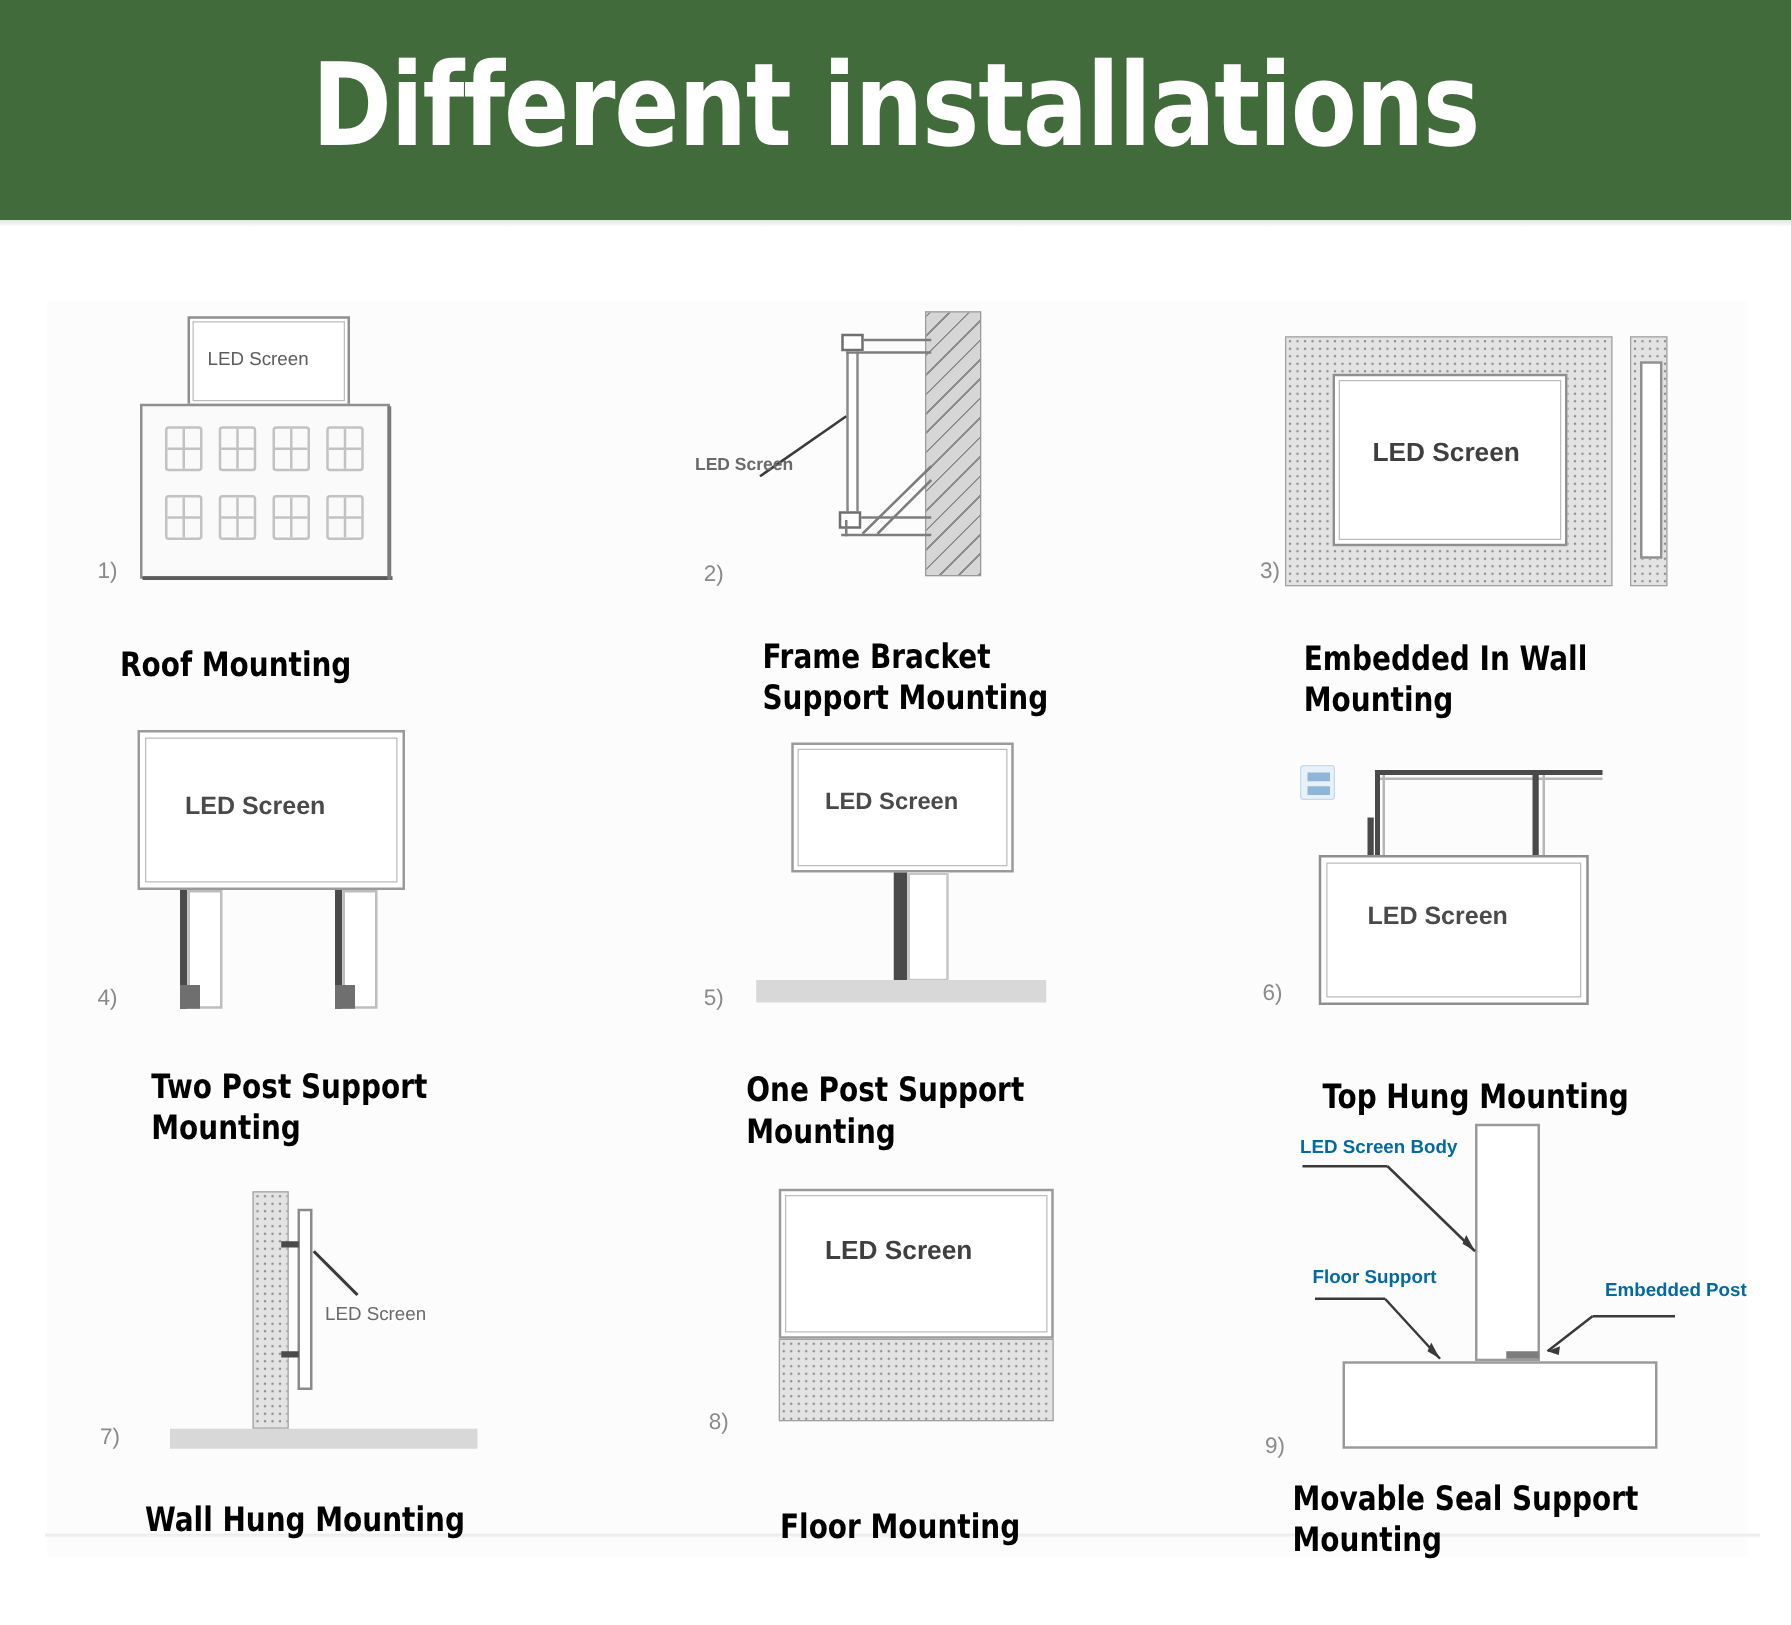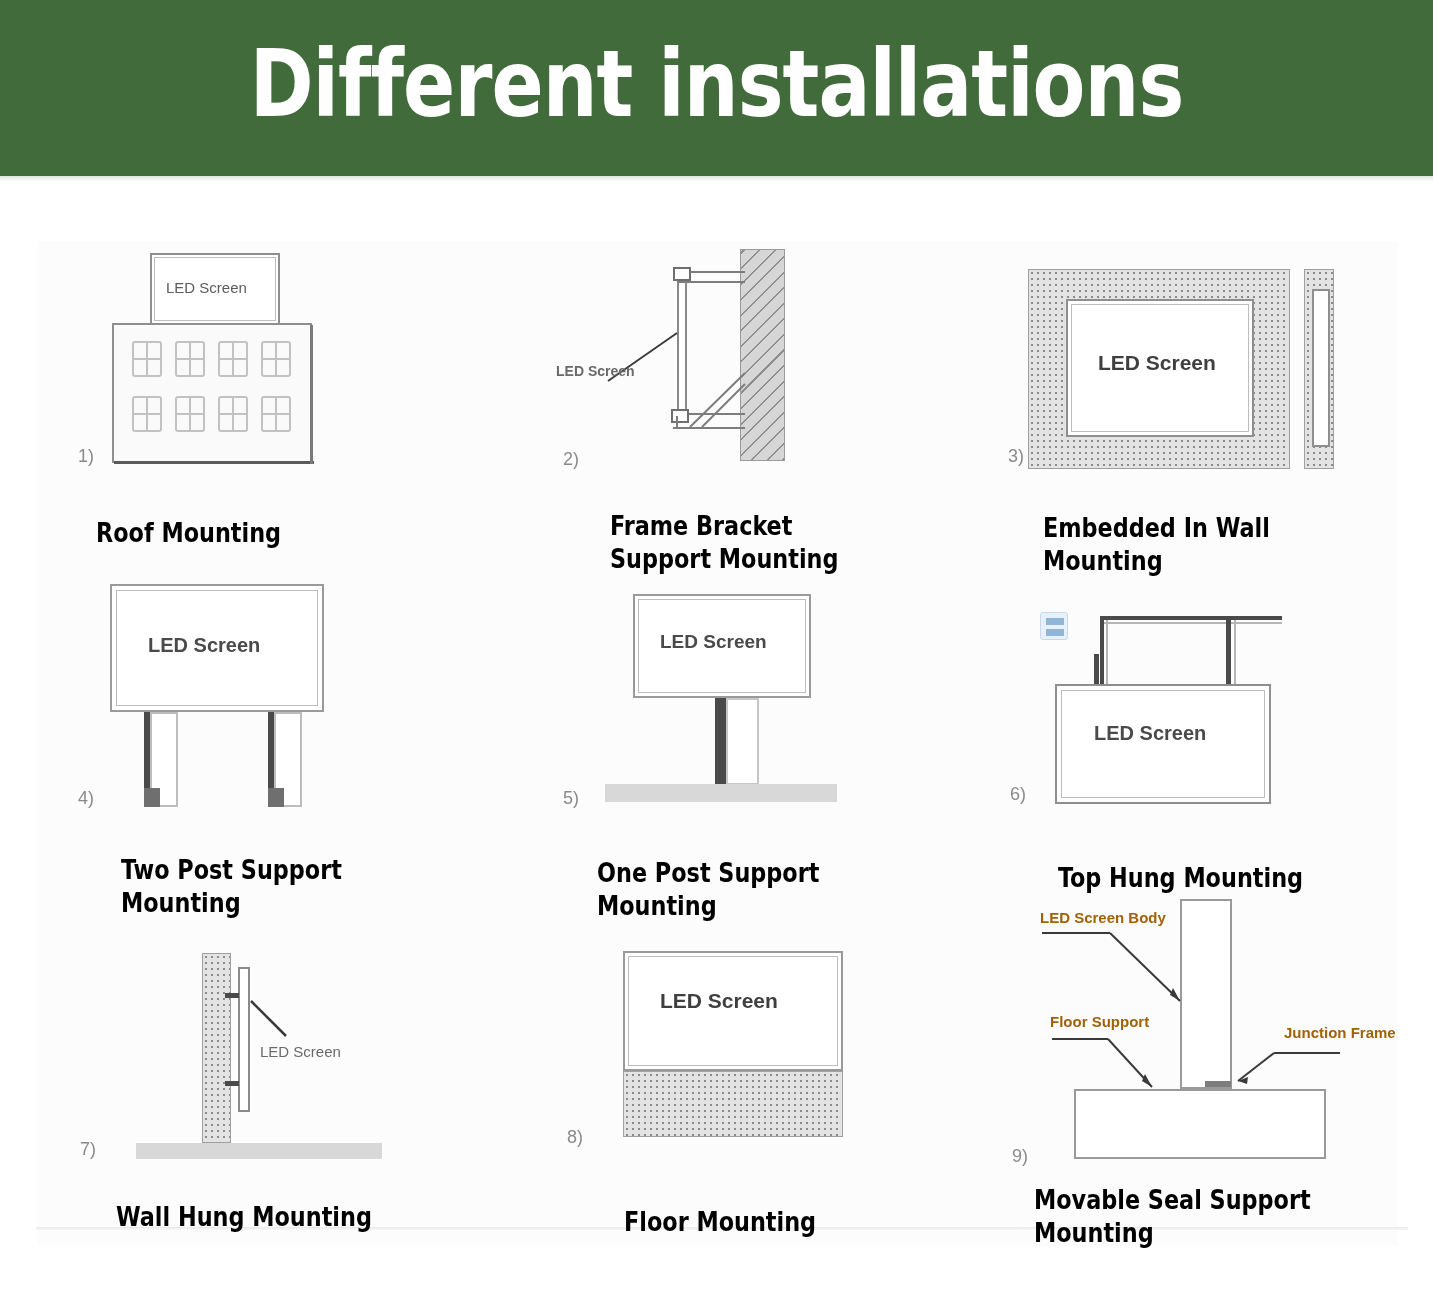--- a/index.html
+++ b/index.html
@@ -153,21 +153,21 @@
     background: #d8d8d8;
   }
   .thinline {
     position: absolute;
     background: #7d7d7d;
   }
   .lead-label {
     position: absolute;
     font-family: "Liberation Sans", sans-serif;
     font-weight: bold;
-    color: #a16207;
+    color: #0369a1;
     white-space: nowrap;
   }
   .window {
     position: absolute;
     border: 2px solid #c2c2c2;
     border-radius: 3px;
     box-sizing: border-box;
   }
   .window::before {
     content: "";
@@ -401,20 +401,20 @@
         <line x1="52" y1="148" x2="108" y2="148" stroke="#3a3a3a" stroke-width="2"></line>
         <line x1="108" y1="148" x2="152" y2="196" stroke="#3a3a3a" stroke-width="2"></line>
         <polygon points="152,196 142,190 145,183" fill="#3a3a3a"></polygon>
 
         <line x1="340" y1="162" x2="274" y2="162" stroke="#3a3a3a" stroke-width="2"></line>
         <line x1="274" y1="162" x2="238" y2="190" stroke="#3a3a3a" stroke-width="2"></line>
         <polygon points="238,190 248,186 247,193" fill="#3a3a3a"></polygon>
       </svg>
       <div class="lead-label" style="left:40px; top:18px; font-size:15px;">LED Screen Body</div>
       <div class="lead-label" style="left:50px; top:122px; font-size:15px;">Floor Support</div>
-      <div class="lead-label" style="left:284px; top:133px; font-size:15px;">Junction Frame</div>
+      <div class="lead-label" style="left:284px; top:133px; font-size:15px;">Embedded Post</div>
     </div>
     <div class="num" style="left:12px; top:255px;">9)</div>
   </div>
   <div class="caption" style="left:1034px; top:1002px; width:380px;">Movable Seal Support
 Mounting</div>
 
 </div>
 
 </body></html>

